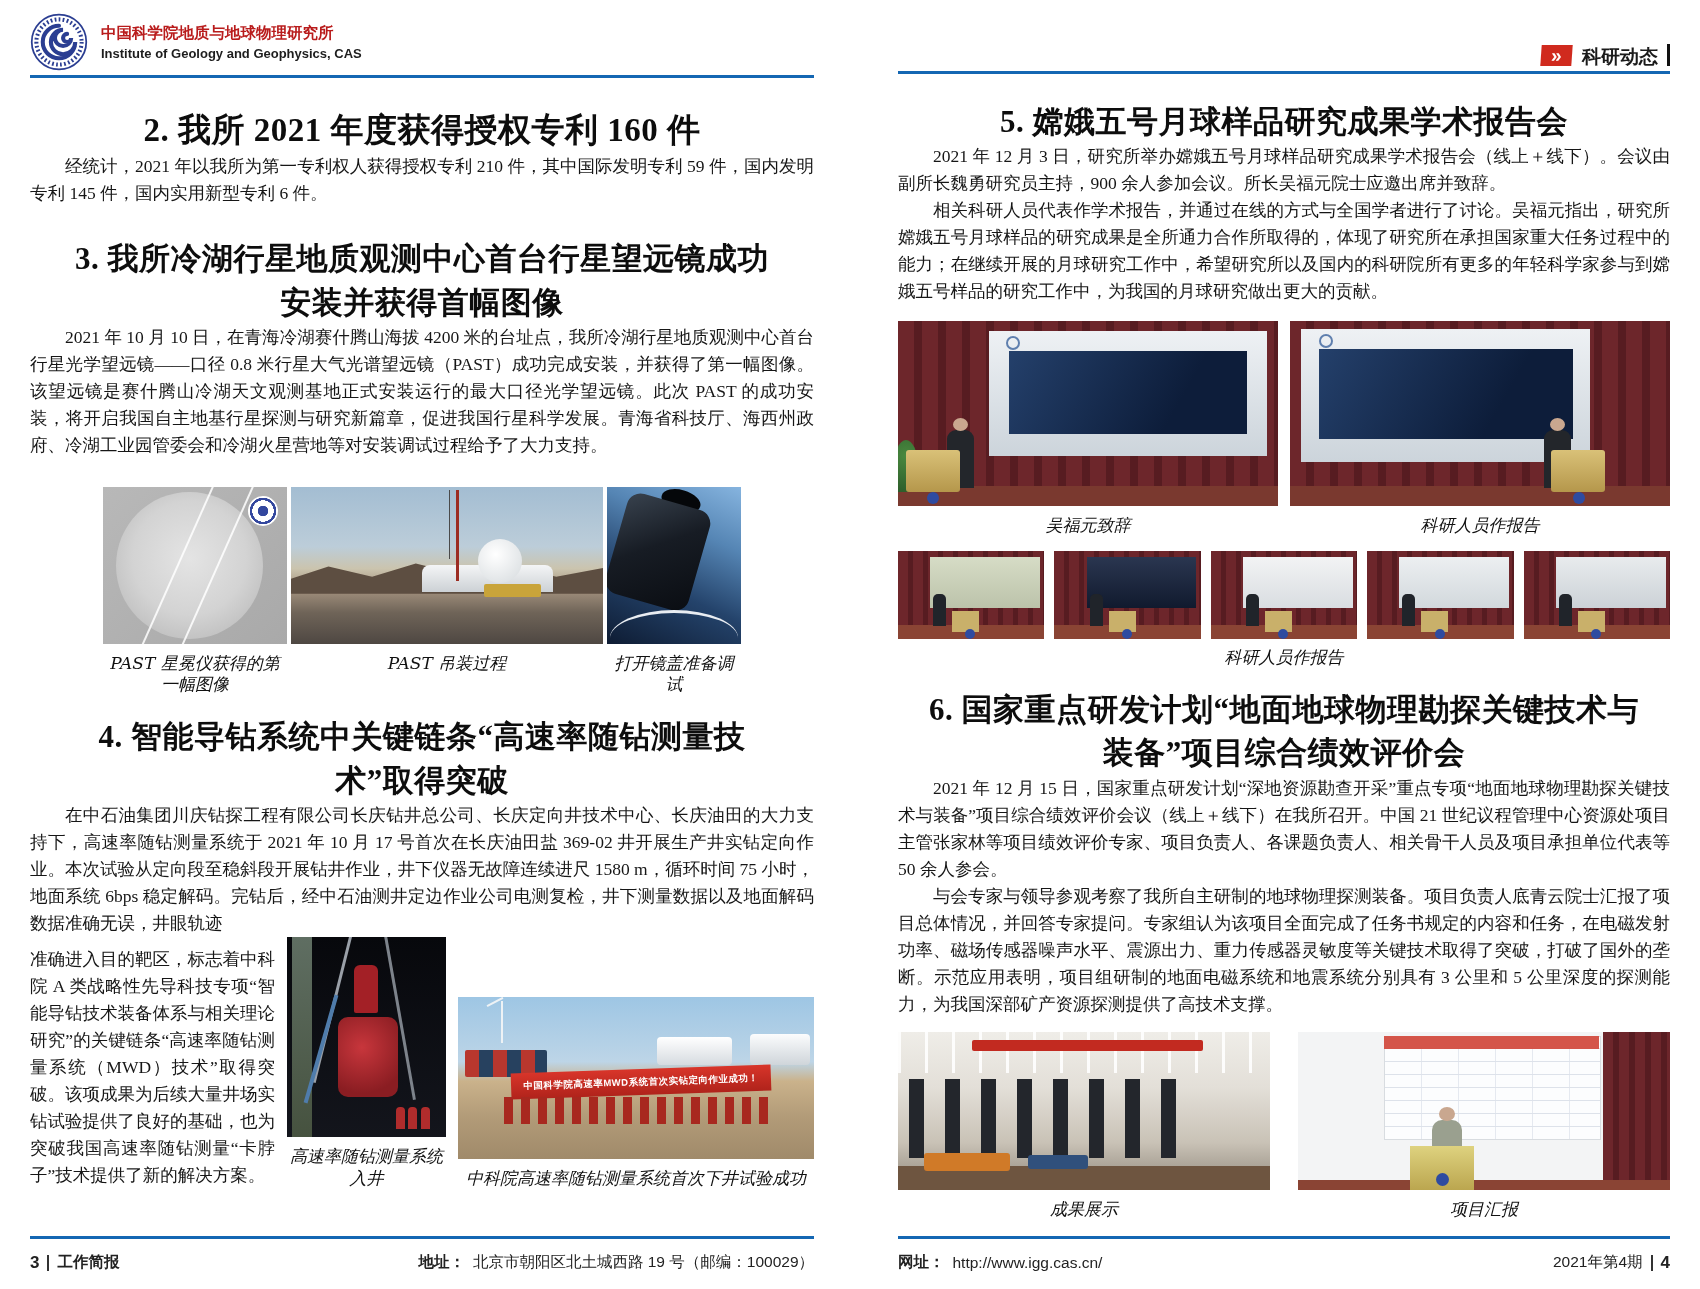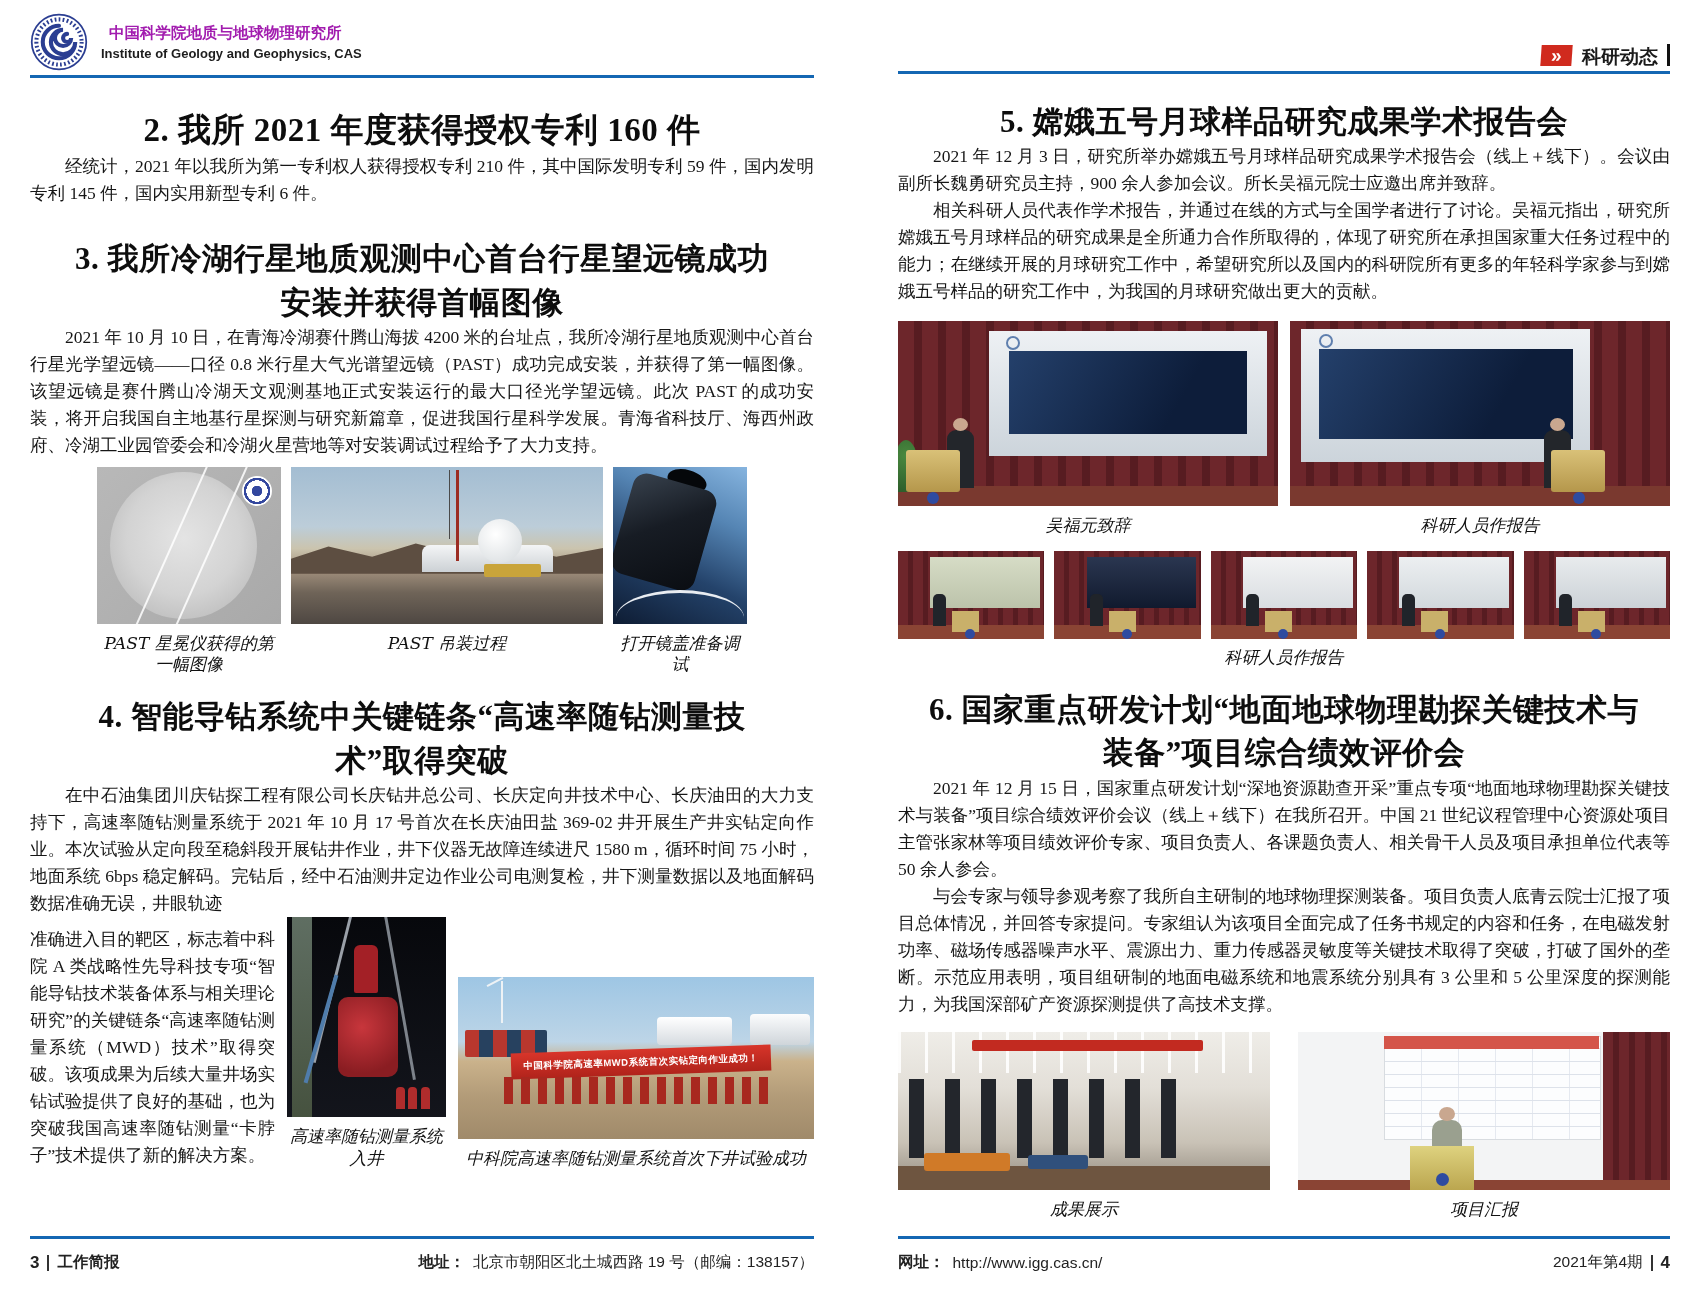--- a/index.html
+++ b/index.html
@@ -3,21 +3,21 @@
 <meta charset="utf-8">
 <style>
   html,body{margin:0;padding:0;}
   body{width:1700px;height:1289px;background:#ffffff;position:relative;
        font-family:"Liberation Serif","DejaVu Serif",serif;color:#1c1c1c;overflow:hidden;}
   .page{position:absolute;top:0;height:1289px;box-sizing:border-box;}
   .page-left{left:0;width:850px;padding:0 36px 0 30px;}
   .page-right{left:850px;width:850px;padding:0 30px 0 48px;}
   .mh-left{display:flex;align-items:center;gap:13px;padding-top:9px;height:66px;border-bottom:3px solid #1467b3;}
   .logo{width:58px;height:58px;flex:none;}
-  .org-cn{font:700 15.5px/1.25 "Liberation Sans",sans-serif;color:#a21caf;margin-left:8px;}
+  .org-cn{font:700 15.5px/1.25 "Liberation Sans",sans-serif;color:#b91c1c;}
   .org-en{font:700 13px/1.2 "Liberation Sans",sans-serif;color:#1d1d1d;margin-top:4px;}
   .mh-right{display:flex;justify-content:flex-end;align-items:flex-end;height:66px;padding-bottom:5px;border-bottom:3px solid #1467b3;}
   .tag-badge{width:31px;height:21px;background:#d02a1e;color:#fff;display:flex;align-items:center;justify-content:center;
              font:900 19px/1 "Liberation Sans",sans-serif;transform:skewX(-4deg);}
   .tag-label{font:700 19px/1 "Liberation Sans",sans-serif;color:#1a1a1a;margin:0 9px 0 10px;}
   .tag-bar{width:3px;height:22px;background:#111;}
 
   
   h2.sec-title{font-family:"Liberation Serif","DejaVu Serif",serif;font-weight:900;color:#0d0d0d;
                text-align:center;line-height:1.4;letter-spacing:0.5px;}
@@ -27,21 +27,21 @@
   .t5{font-size:31px;margin:26px auto 0;}
   .t6{font-size:31px;margin:20px auto 0;max-width:712px;}
   p.body{font-size:17.5px;line-height:27px;text-align:justify;text-indent:2em;margin:0;color:#161616;}
   .mt16{margin-top:16px;} .mt18{margin-top:18px;} .mt20{margin-top:20px;}
 
   
   .ph{position:relative;overflow:hidden;background:#ccc;}
   figure{margin:0;}
   .fig-cap{font-family:"DejaVu Serif","Liberation Serif",serif;font-style:italic;font-weight:400;
            font-size:17px;line-height:1.25;text-align:center;margin-top:9px;color:#111;}
-  .row3{display:flex;gap:10px;justify-content:center;margin-top:8px;}
+  .row3{display:flex;gap:4px;justify-content:center;margin-top:28px;}
   .row3 .f1{width:184px;} .row3 .f2{width:312px;} .row3 .f3{width:134px;}
   .row3 .ph{height:157px;width:100%;}
   .row4{display:flex;gap:12px;align-items:flex-end;margin-top:0;}
   .col-narrow{width:245px;flex:none;}
   .f4a{width:159px;flex:none;} .f4a .ph{height:200px;}
   .f4b{flex:1;} .f4b .ph{height:162px;}
   .row5{display:flex;gap:12px;margin-top:16px;}
   .row5 figure{flex:1;} .row5 .ph{height:185px;}
   .strip{display:flex;gap:10px;margin-top:14px;}
   .strip .ph{flex:1;height:88px;}
@@ -267,21 +267,21 @@
   </div>
 
   <div class="page-footer pf-left">
     <div class="fgrp">
       <span class="fnum">3</span>
       <span class="fbar"></span>
       <span class="fbold">工作简报</span>
     </div>
     <div class="fgrp">
       <span class="fbold">地址：</span>
-      <span>北京市朝阳区北土城西路 19 号（邮编：138157）</span>
+      <span>北京市朝阳区北土城西路 19 号（邮编：100029）</span>
     </div>
   </div>
 </div>
 
 <div class="page page-right">
   <div class="mh-right">
     <div class="tag-badge">»</div>
     <div class="tag-label">科研动态</div>
     <div class="tag-bar"></div>
   </div>

